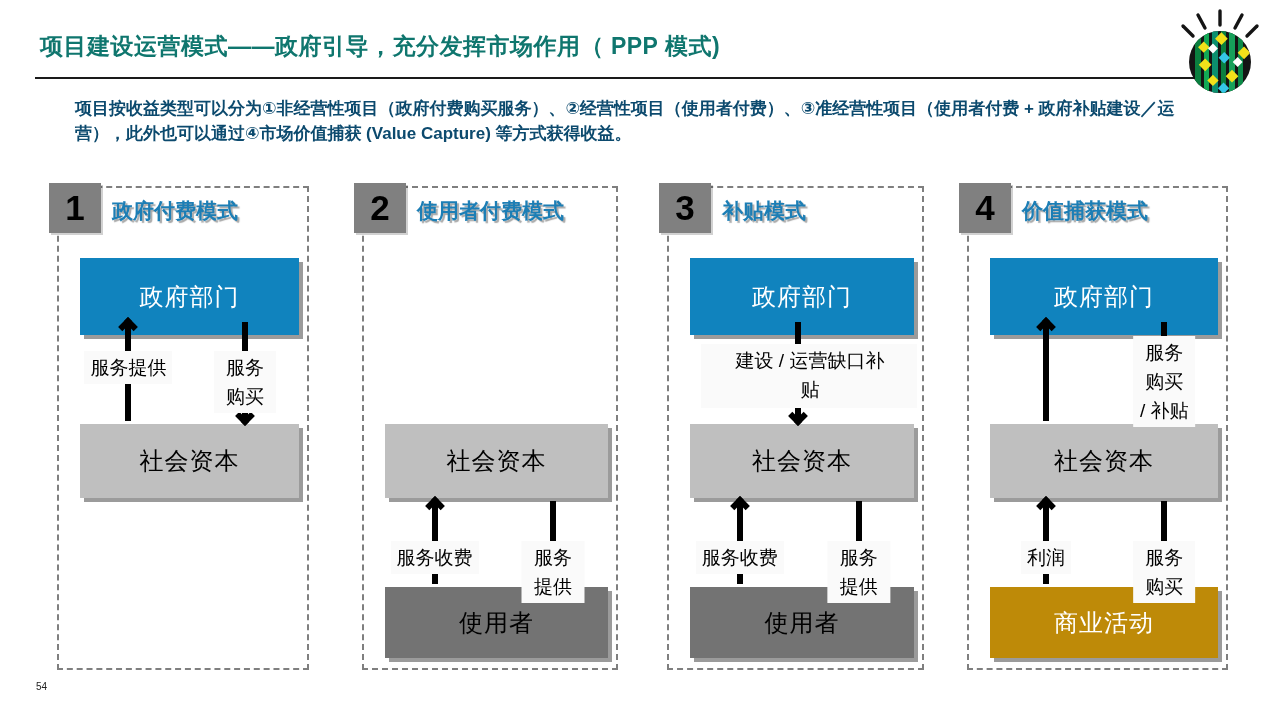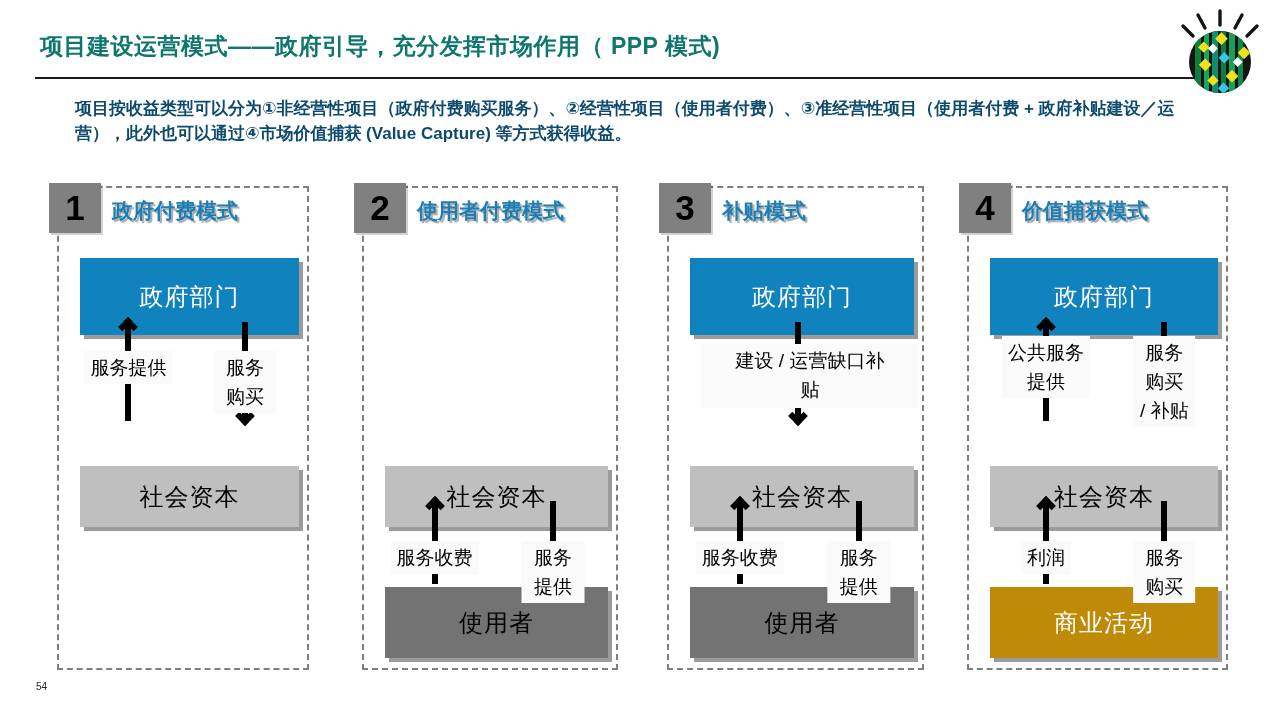--- a/index.html
+++ b/index.html
@@ -50,21 +50,21 @@
   }
 
   
   .node {
     position: absolute; left: 21px; right: 8px; z-index: 0;
     display: flex; align-items: center; justify-content: center;
     font-size: 24px; letter-spacing: 1px;
     box-shadow: 4px 4px 0 #9b9b9b;
   }
   .node.gov    { top: 54px;  height: 77px; background: #1083BE; color: #fff; margin-top: 16px; }
-  .node.cap    { top: 236px; height: 61px; background: #BFBFBF; color: #000; margin-top: 42px; }
+  .node.cap    { top: 236px; height: 74px; background: #BFBFBF; color: #000; }
   .node.bottom { top: 399px; height: 71px; }
   .node.user   { background: #737373; color: #000; }
   .node.biz    { background: #BE8A08; color: #fff; font-family: Liberation Mono, monospace; }
 
   
   .varrow { position: absolute; width: 26px; transform: translateX(-50%); z-index: 1; }
   .varrow .stem {
     position: absolute; left: 50%; top: 3px; bottom: 3px; width: 6px;
     transform: translateX(-50%); background: #000; display: block;
   }
@@ -227,22 +227,20 @@
   <div class="node gov">政府部门</div>
 
   <div class="varrow up col-l4 gap-upper">
     <i class="stem"></i>
     <i class="chev"></i>
   </div>
   <div class="varrow down col-r4 gap-upper">
     <i class="stem"></i>
     <i class="chev"></i>
   </div>
-  <div class="flow-label lbl-upper2 col-l4">公共服务
-提供</div>
   <div class="flow-label lbl-upper2 col-r4">服务购买
 / 补贴</div>
 
   <div class="node cap">社会资本</div>
 
   <div class="varrow up col-l4 gap-lower">
     <i class="stem"></i>
     <i class="chev"></i>
   </div>
   <div class="varrow down col-r4 gap-lower">

